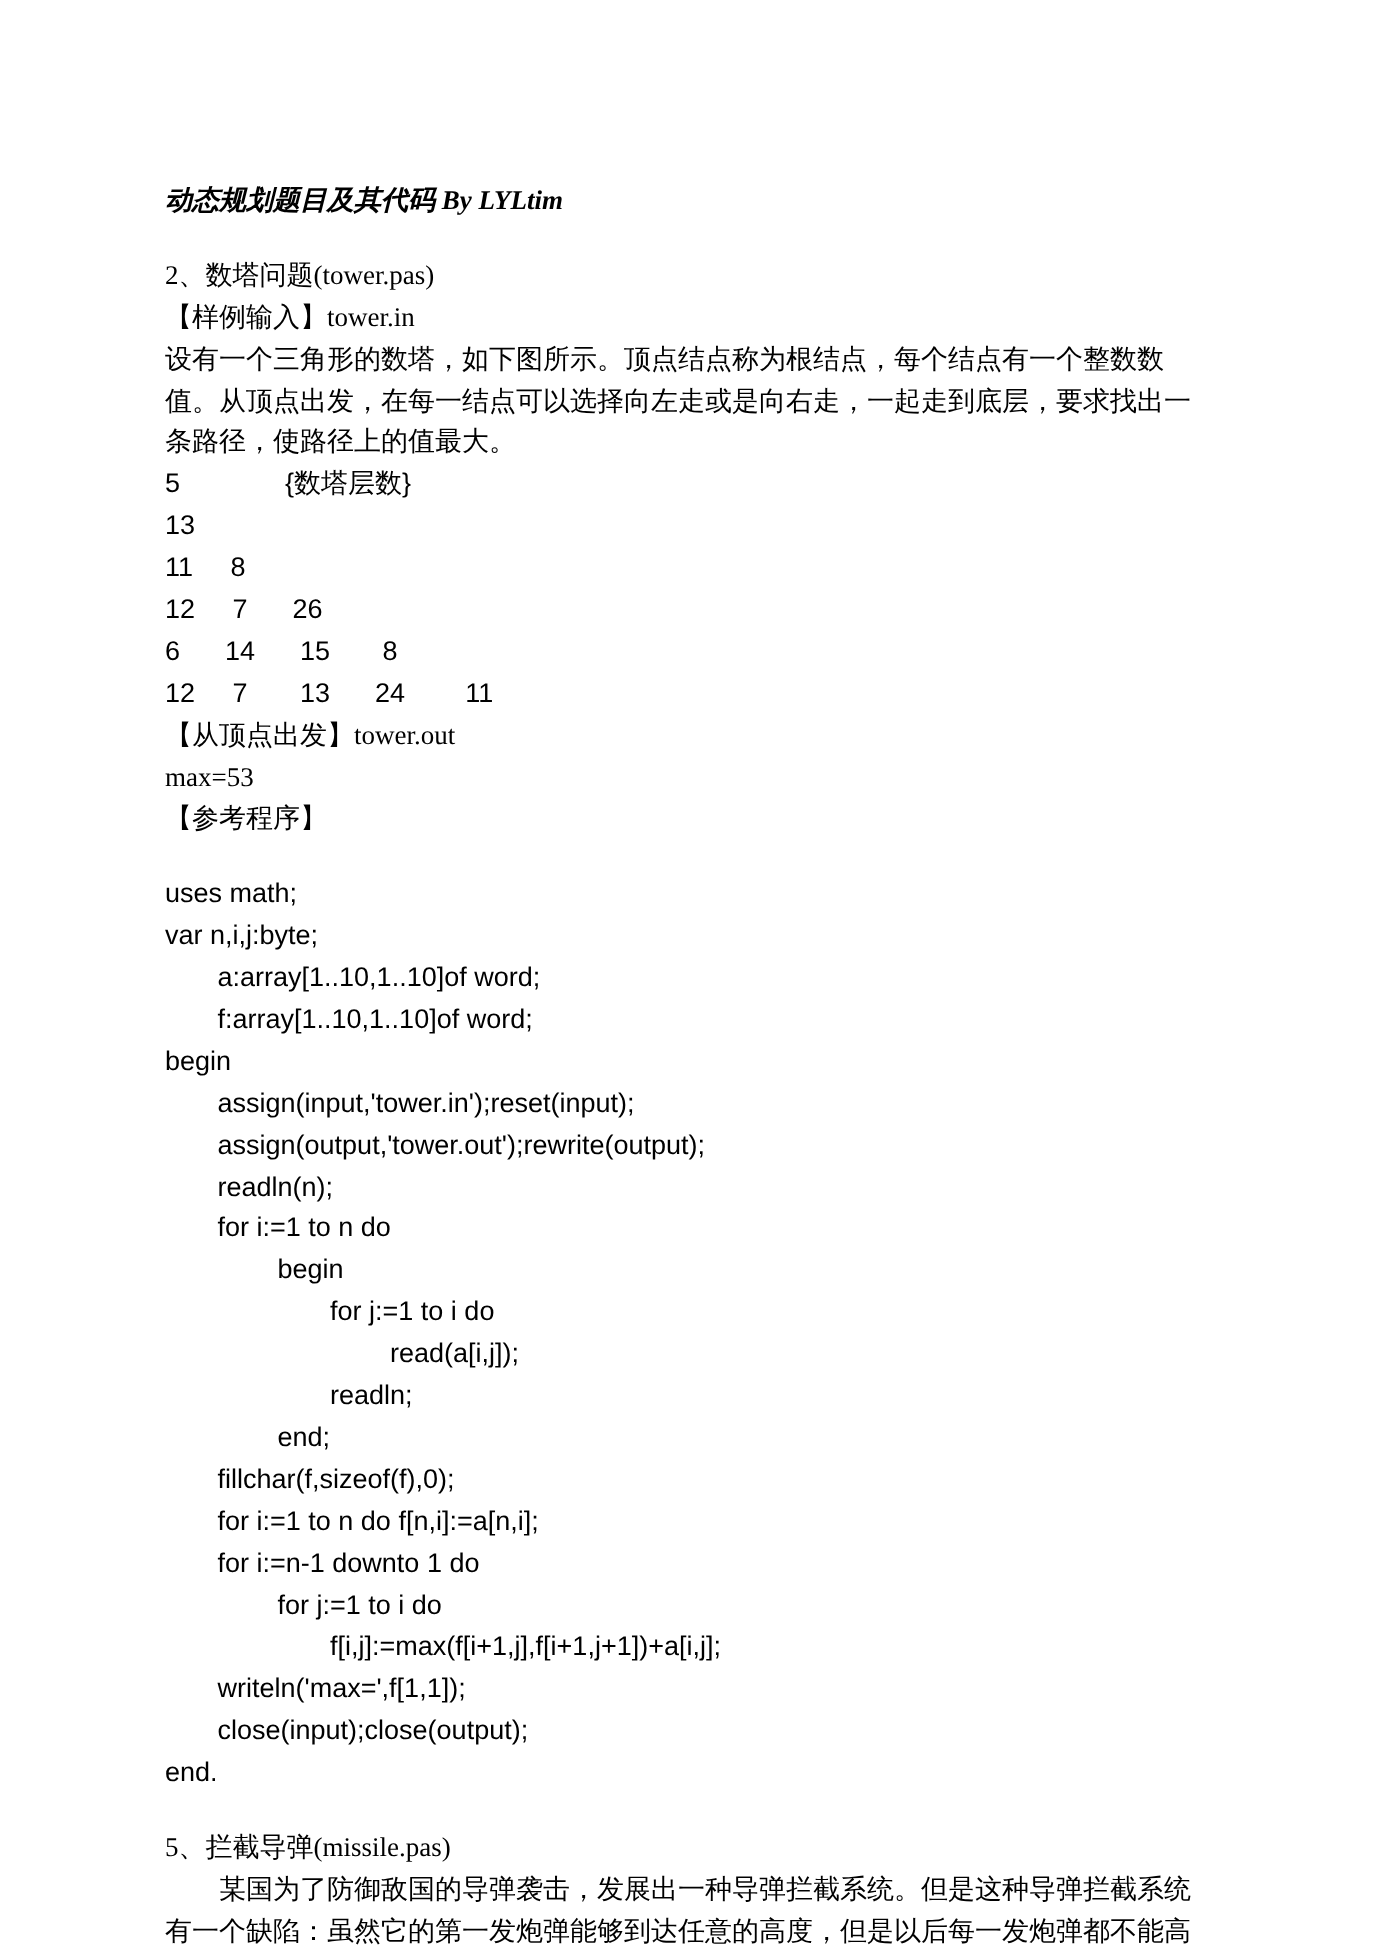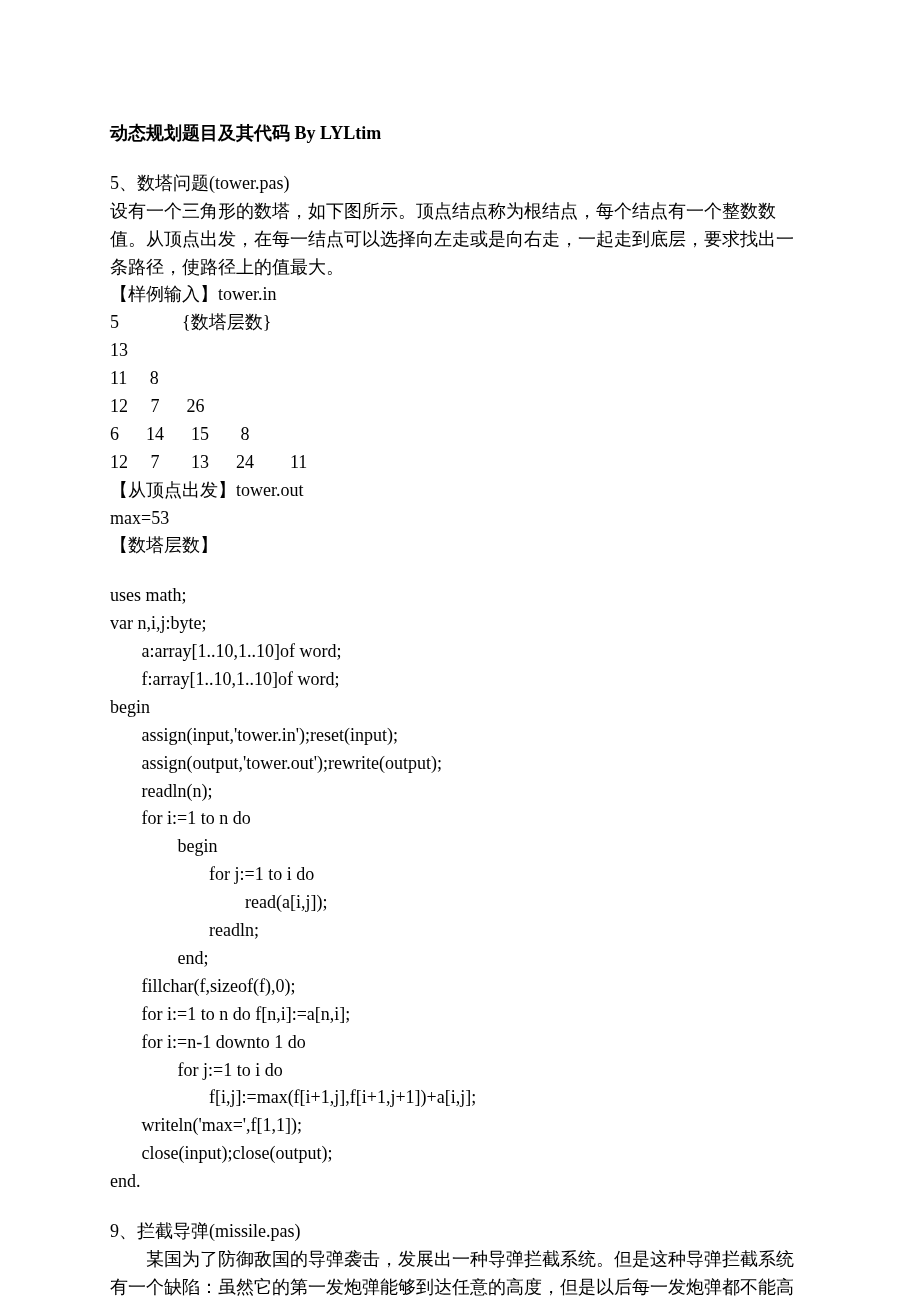--- a/index.html
+++ b/index.html
@@ -10,51 +10,52 @@
     font-family: "SimSun", "宋体", serif;
     font-size: 18px;
     line-height: 1.55;
     color: #000;
   }
   .page {
     padding: 120px 110px 60px 110px;
   }
   .title {
     font-weight: bold;
+    font-style: italic;
   }
   .block {
     white-space: pre-wrap;
-    font-family: Liberation Serif, serif;
+    font-family: Liberation Sans, sans-serif;
   }
   .para {
     text-indent: 2em;
   }
   .spacer { height: 22px; }
 </style>
 </head>
 <body>
 
 <div class="page">
 
   <div class="title">动态规划题目及其代码 By LYLtim</div>
 
   <div class="spacer"></div>
 
-  <div>5、数塔问题(tower.pas)</div>
+  <div>2、数塔问题(tower.pas)</div>
+  <div>【样例输入】tower.in</div>
   <div>设有一个三角形的数塔，如下图所示。顶点结点称为根结点，每个结点有一个整数数值。从顶点出发，在每一结点可以选择向左走或是向右走，一起走到底层，要求找出一条路径，使路径上的值最大。</div>
-  <div>【样例输入】tower.in</div>
   <div class="block">5              {数塔层数}
 13
 11     8
 12     7      26
 6      14      15       8
 12     7       13      24        11</div>
   <div>【从顶点出发】tower.out</div>
   <div>max=53</div>
-  <div>【数塔层数】</div>
+  <div>【参考程序】</div>
 
   <div class="spacer"></div>
 
   <div class="block">uses math;
 var n,i,j:byte;
        a:array[1..10,1..10]of word;
        f:array[1..10,1..10]of word;
 begin
        assign(input,'tower.in');reset(input);
        assign(output,'tower.out');rewrite(output);
@@ -69,18 +70,18 @@
        for i:=1 to n do f[n,i]:=a[n,i];
        for i:=n-1 downto 1 do
                for j:=1 to i do
                       f[i,j]:=max(f[i+1,j],f[i+1,j+1])+a[i,j];
        writeln('max=',f[1,1]);
        close(input);close(output);
 end.</div>
 
   <div class="spacer"></div>
 
-  <div>9、拦截导弹(missile.pas)</div>
+  <div>5、拦截导弹(missile.pas)</div>
   <div>
       <span class="para" style="display:block">某国为了防御敌国的导弹袭击，发展出一种导弹拦截系统。但是这种导弹拦截系统有一个缺陷：虽然它的第一发炮弹能够到达任意的高度，但是以后每一发炮弹都不能高于前一发的高度。某天，雷达捕捉到敌国的导弹来袭。由于该系统还在试用阶段，所以只有一套系统，因此有可能不能拦截所有的导弹。</span>
     </div>
 
 </div>
 
 </body></html>

